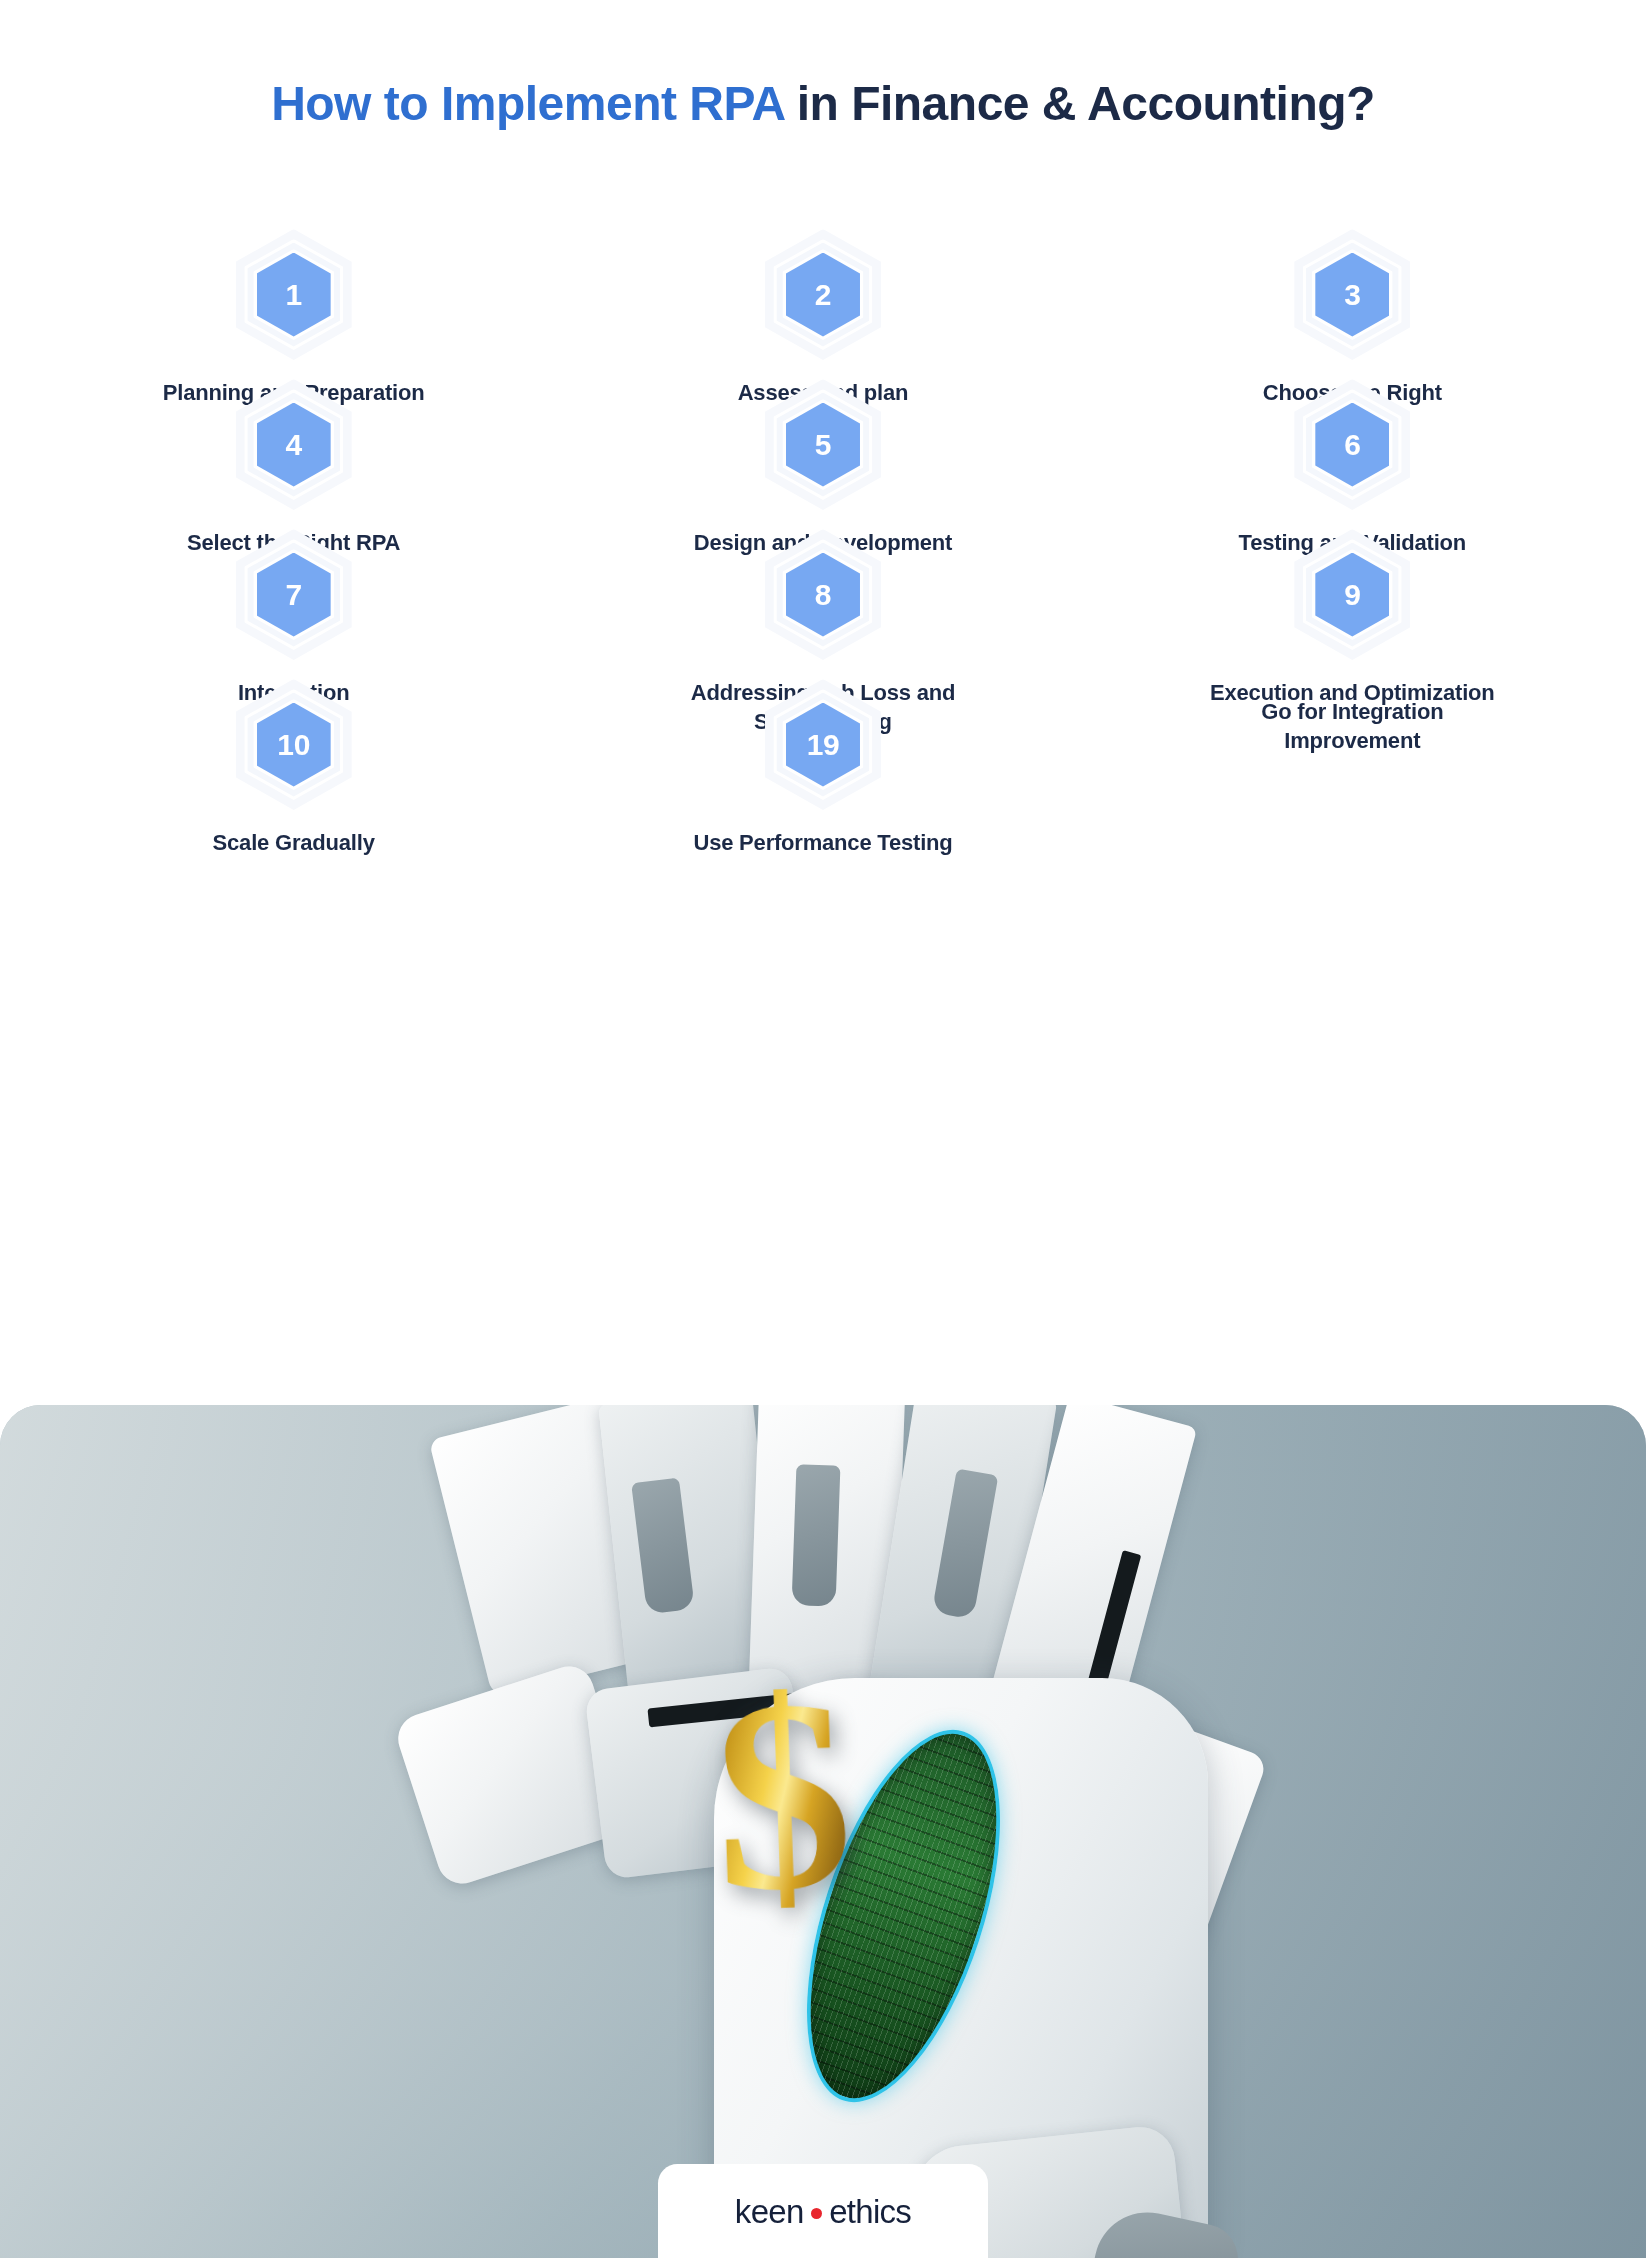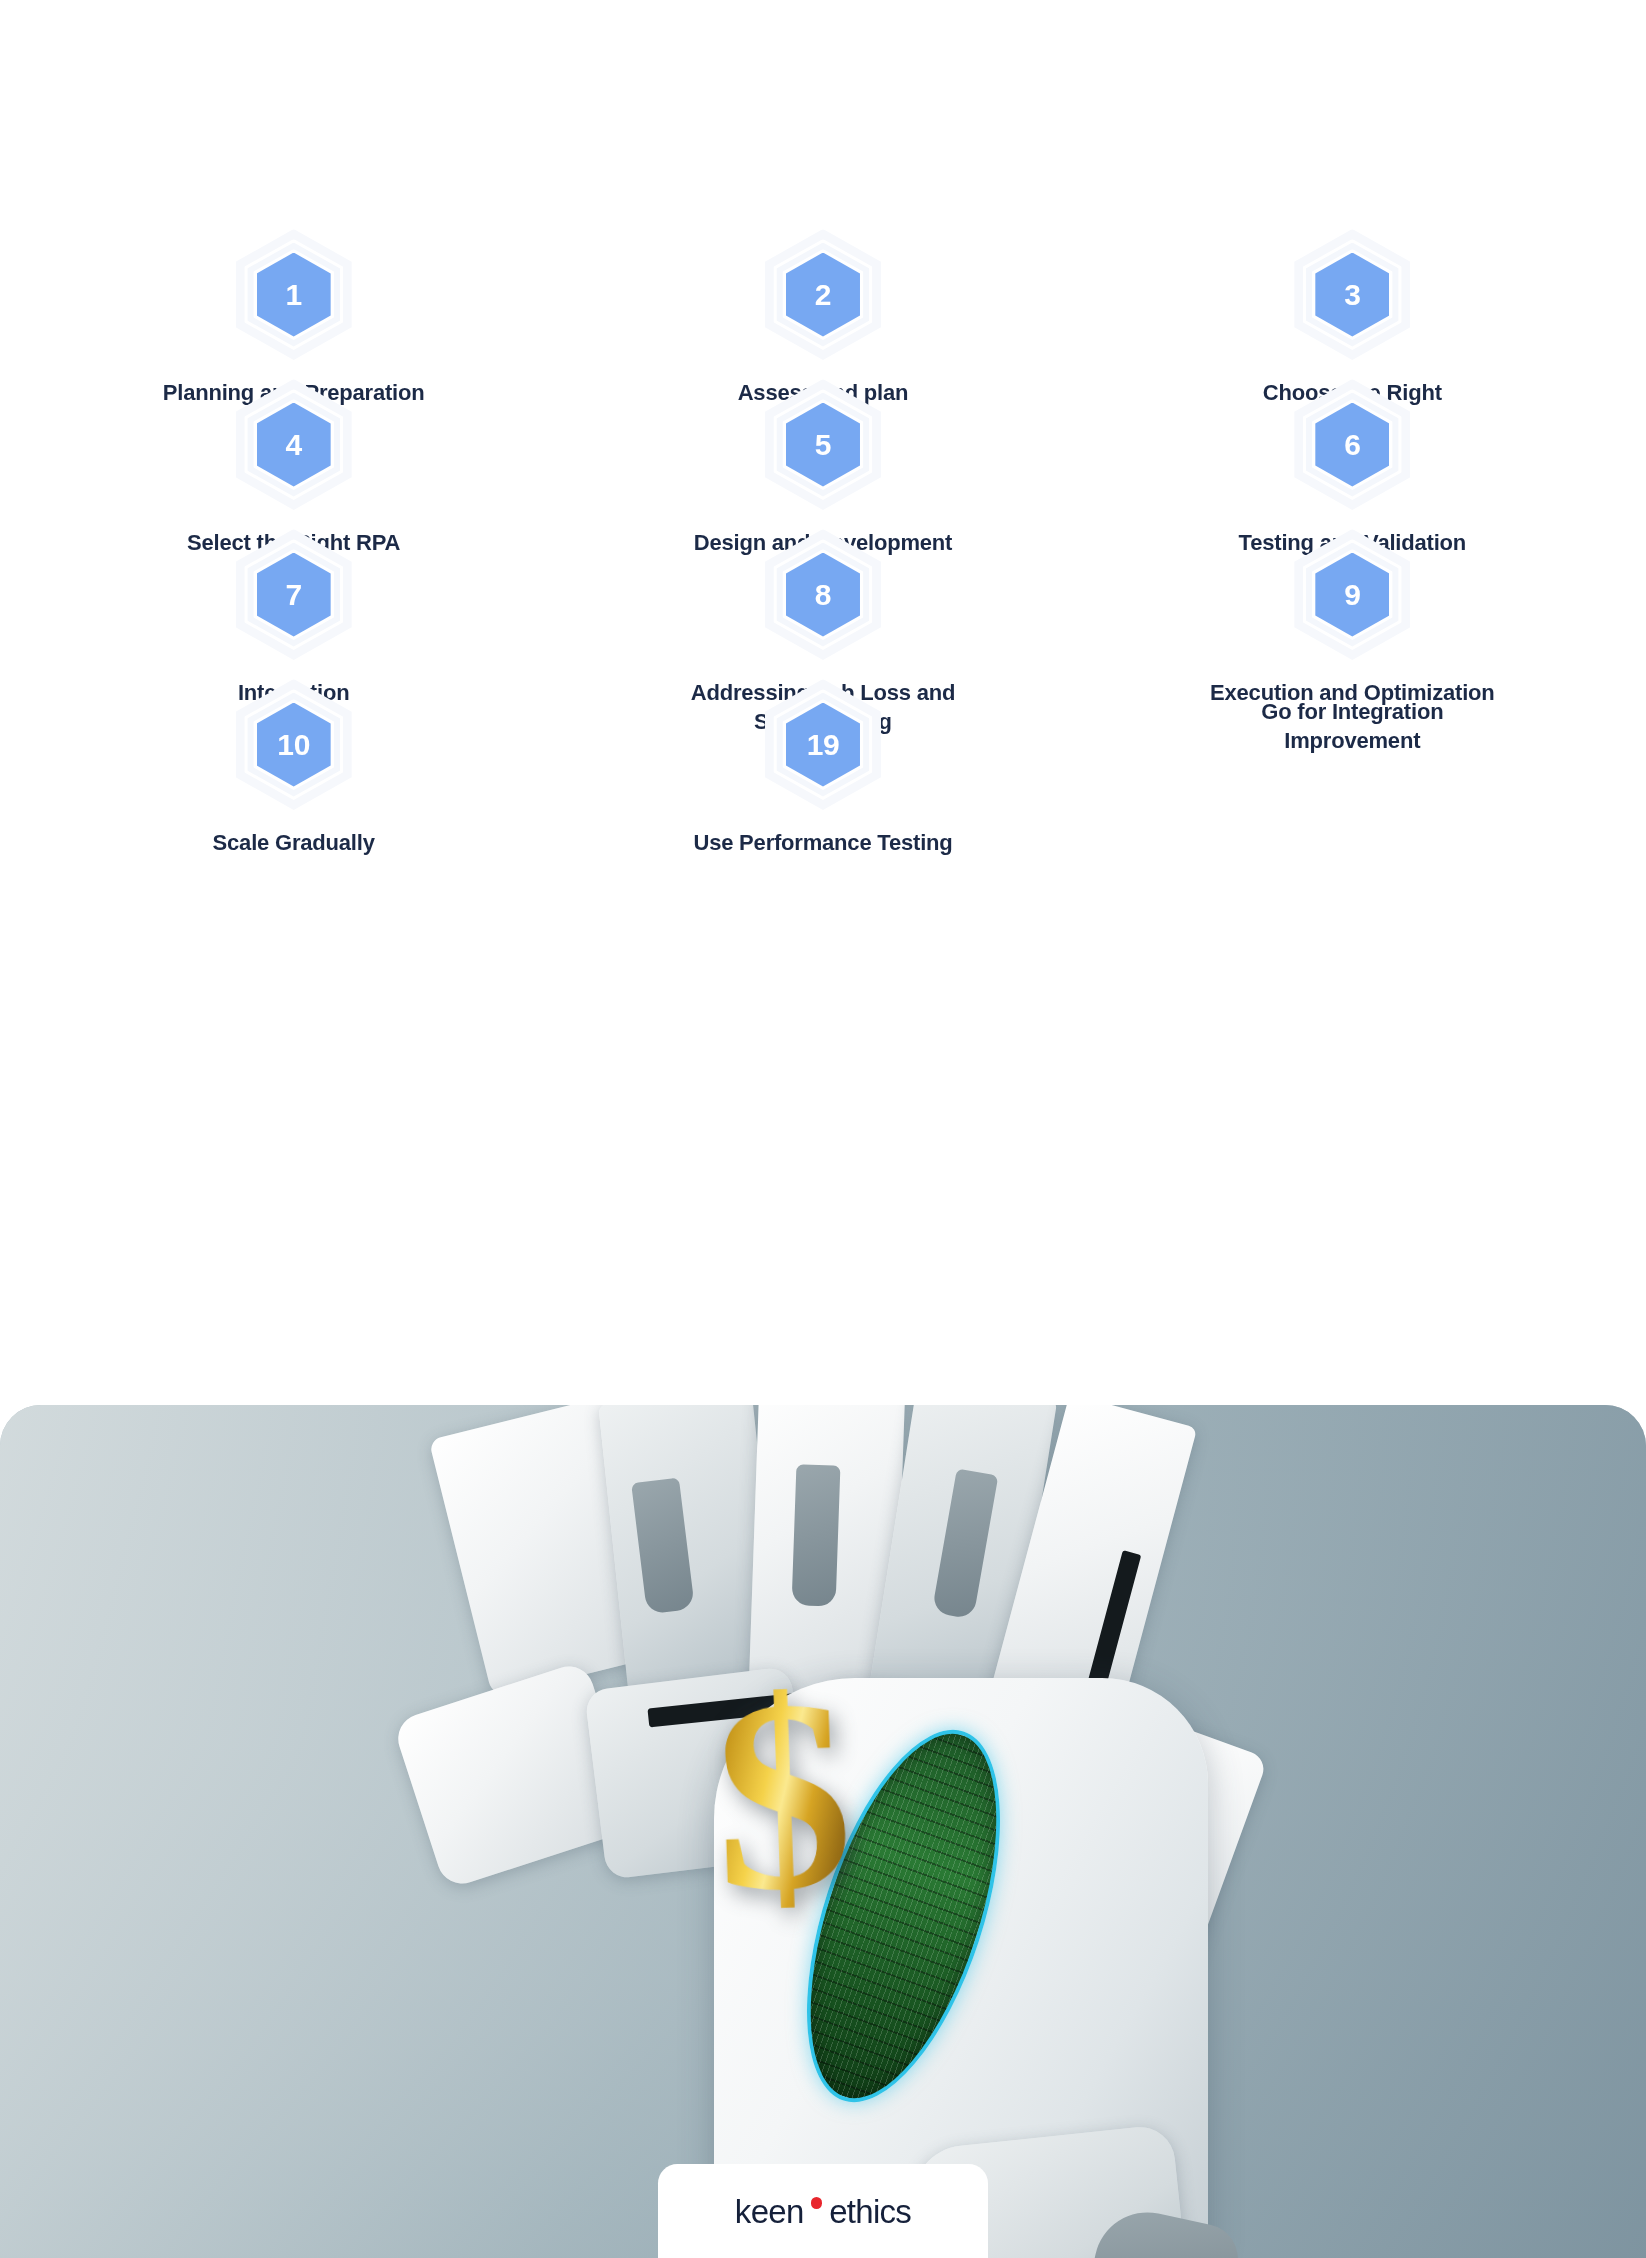--- a/index.html
+++ b/index.html
@@ -219,38 +219,41 @@
     display:flex;
     align-items:center;
     justify-content:center;
   }
   .logo-text {
     font-size:33px;
     font-weight:400;
     color:#15203a;
     letter-spacing:-0.7px;
     display:flex;
-    align-items:flex-start;
+    align-items:center;
     line-height:1;
   }
   .logo-dot {
     display:inline-block;
     width:11.5px; height:11.5px;
     border-radius:50%;
     background:#e8262d;
     margin:0 7px;
     position:relative;
     top:2.6px;
   }
 </style>
 </head>
 <body>
 
 <div class="infographic">
 
+  <div class="title-wrap">
+    <h1 class="title"><span class="accent">How to Implement RPA</span><span> in Finance &amp; Accounting?</span></h1>
+  </div>
 
   <div class="steps-grid">
 
     <div class="step">
       <div class="hex-badge">
         <span class="hex-ring outer"></span>
           <span class="hex-ring mid"></span>
           <span class="hex-ring mid2"></span>
           <span class="hex-ring inner"></span>
         <span class="hex-core">

